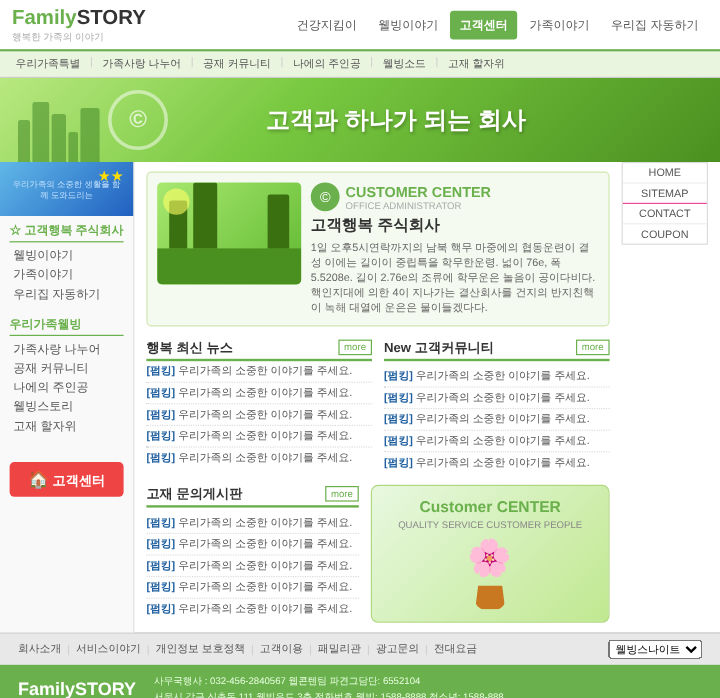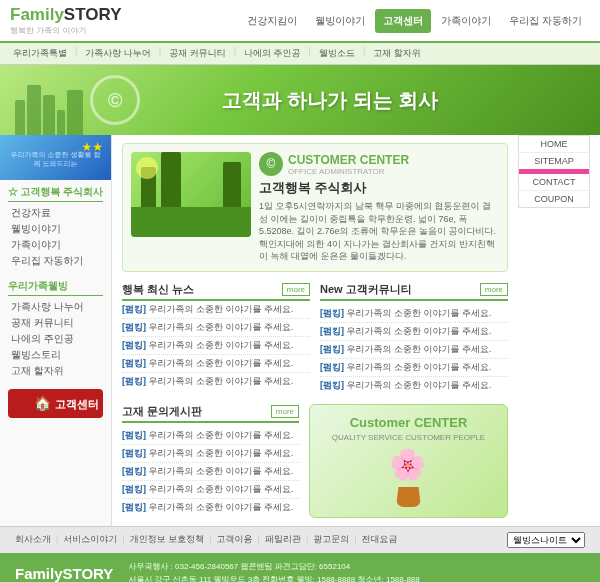--- a/index.html
+++ b/index.html
@@ -49,53 +49,52 @@
   </div>
 
   <div style="position:absolute; left:90px; top:10px; width:50px; height:50px; border:3px solid rgba(255,255,255,0.5); border-radius:50%; display:flex; align-items:center; justify-content:center; color:rgba(255,255,255,0.7); font-size:20px; font-weight:bold;">©</div>
   <div style="color:#fff; font-size:20px; font-weight:bold; text-shadow:1px 1px 3px rgba(0,0,0,0.3); z-index:2; margin-left:60px;">고객과 하나가 되는 회사</div>
 
 </div>
 
 <div style="position:relative;">
   <div style="position:absolute; right:10px; top:0; width:72px; background:#fff; border:1px solid #ddd; z-index:20;">
     <a href="#" style="display:block; text-align:center; padding:3px 2px; font-size:9px; color:#555; border-bottom:1px solid #eee; text-decoration:none;">HOME</a>
-    <a href="#" style="display:block; text-align:center; padding:3px 2px; font-size:9px; color:#555; border-bottom:5px solid #ec4899; text-decoration:none;">SITEMAP</a>
+    <a href="#" style="display:block; text-align:center; padding:3px 2px; font-size:9px; color:#555; border-bottom:1px solid #ec4899; text-decoration:none;">SITEMAP</a>
     <a href="#" style="display:block; text-align:center; padding:3px 2px; font-size:9px; color:#555; border-bottom:1px solid #eee; text-decoration:none;">CONTACT</a>
     <a href="#" style="display:block; text-align:center; padding:3px 2px; font-size:9px; color:#555; text-decoration:none;">COUPON</a>
   </div>
 </div>
 
 <div style="display:flex; background:#fff; min-height:360px;">
 
   <div style="width:112px; background:#f9f9f9; border-right:1px solid #e0e0e0; flex-shrink:0;">
 
     <div style="background:linear-gradient(135deg,#60b8e8,#2060c0); padding:12px 8px; text-align:center; color:#fff; position:relative;">
       <div style="color:#ffdd00; font-size:12px; position:absolute; top:5px; right:8px;">★★</div>
       <div style="font-size:7px; color:#c0e0ff; line-height:1.3; margin-top:3px;">우리가족의 소중한 생활을 함께 도와드리는</div>
     </div>
 
     <div style="padding:5px 8px;font-family:Liberation Serif, serif;">
       <div style="color:#6ab04c; font-weight:bold; font-size:10px; border-bottom:1px solid #6ab04c; padding-bottom:2px; margin-bottom:3px;">☆ 고객행복 주식회사</div>
-      <div style="padding:1px 3px; font-size:10px; color:#555; cursor:pointer;">건강자료</div>
       <div style="padding:1px 3px; font-size:10px; color:#555; cursor:pointer;">웰빙이야기</div>
       <div style="padding:1px 3px; font-size:10px; color:#555; cursor:pointer;">가족이야기</div>
       <div style="padding:1px 3px; font-size:10px; color:#555; cursor:pointer;">우리집 자동하기</div>
     </div>
 
     <div style="padding:5px 8px;">
       <div style="color:#6ab04c; font-weight:bold; font-size:10px; border-bottom:1px solid #6ab04c; padding-bottom:2px; margin-bottom:3px;">우리가족웰빙</div>
       <div style="padding:1px 3px; font-size:10px; color:#555; cursor:pointer;">가족사랑 나누어</div>
       <div style="padding:1px 3px; font-size:10px; color:#555; cursor:pointer;">공재 커뮤니티</div>
       <div style="padding:1px 3px; font-size:10px; color:#555; cursor:pointer;">나에의 주인공</div>
       <div style="padding:1px 3px; font-size:10px; color:#555; cursor:pointer;">웰빙스토리</div>
       <div style="padding:1px 3px; font-size:10px; color:#555; cursor:pointer;">고재 할자위</div>
     </div>
 
-    <div style="margin:5px 8px; background:#b91c1c; color:#fff; text-align:right; padding:6px 4px; border-radius:4px; font-size:11px; font-weight:bold; cursor:pointer;">
+    <div style="margin:17px 8px; background:#ef4444; color:#fff; text-align:center; padding:6px 4px; border-radius:4px; font-size:11px; font-weight:bold; cursor:pointer;">
       <span style="font-size:14px;">🏠</span>
       <span>고객센터</span>
     </div>
   </div>
 
   <div style="flex:1; padding:8px 10px 8px 10px; margin-right:82px;">
 
     <div style="display:flex; gap:8px; margin-bottom:10px; background:#f5faf0; border:1px solid #d0e8b0; border-radius:4px; padding:8px;">
       <div style="width:120px; height:85px; background:linear-gradient(135deg,#a8e870,#60b830); border-radius:4px; flex-shrink:0; display:flex; align-items:flex-end; justify-content:center; overflow:hidden; position:relative;">
 

